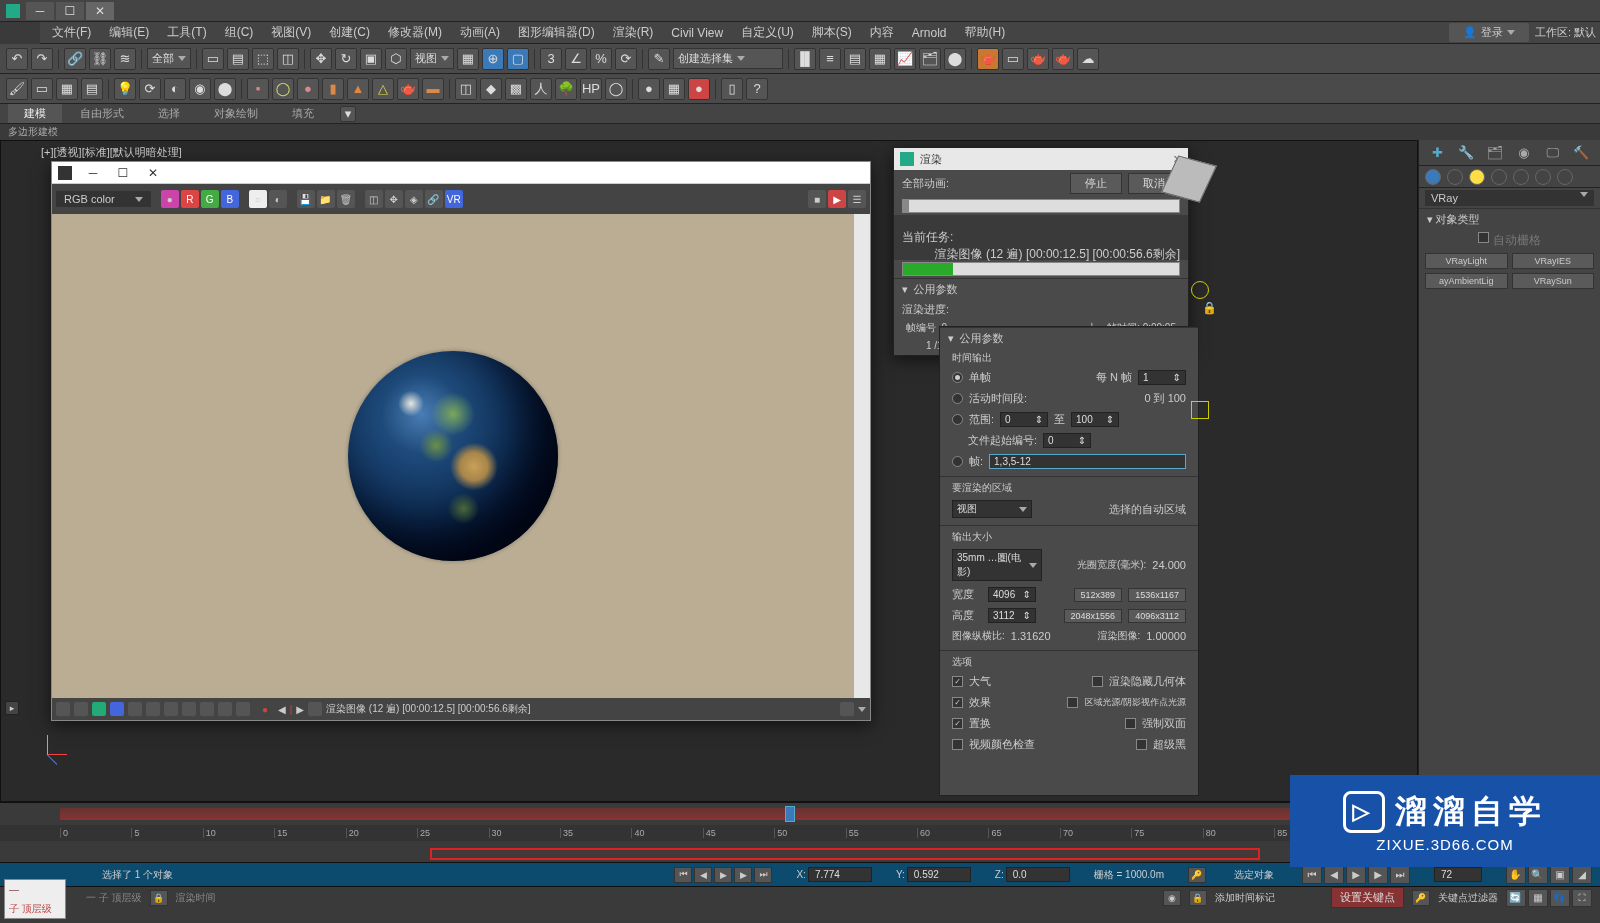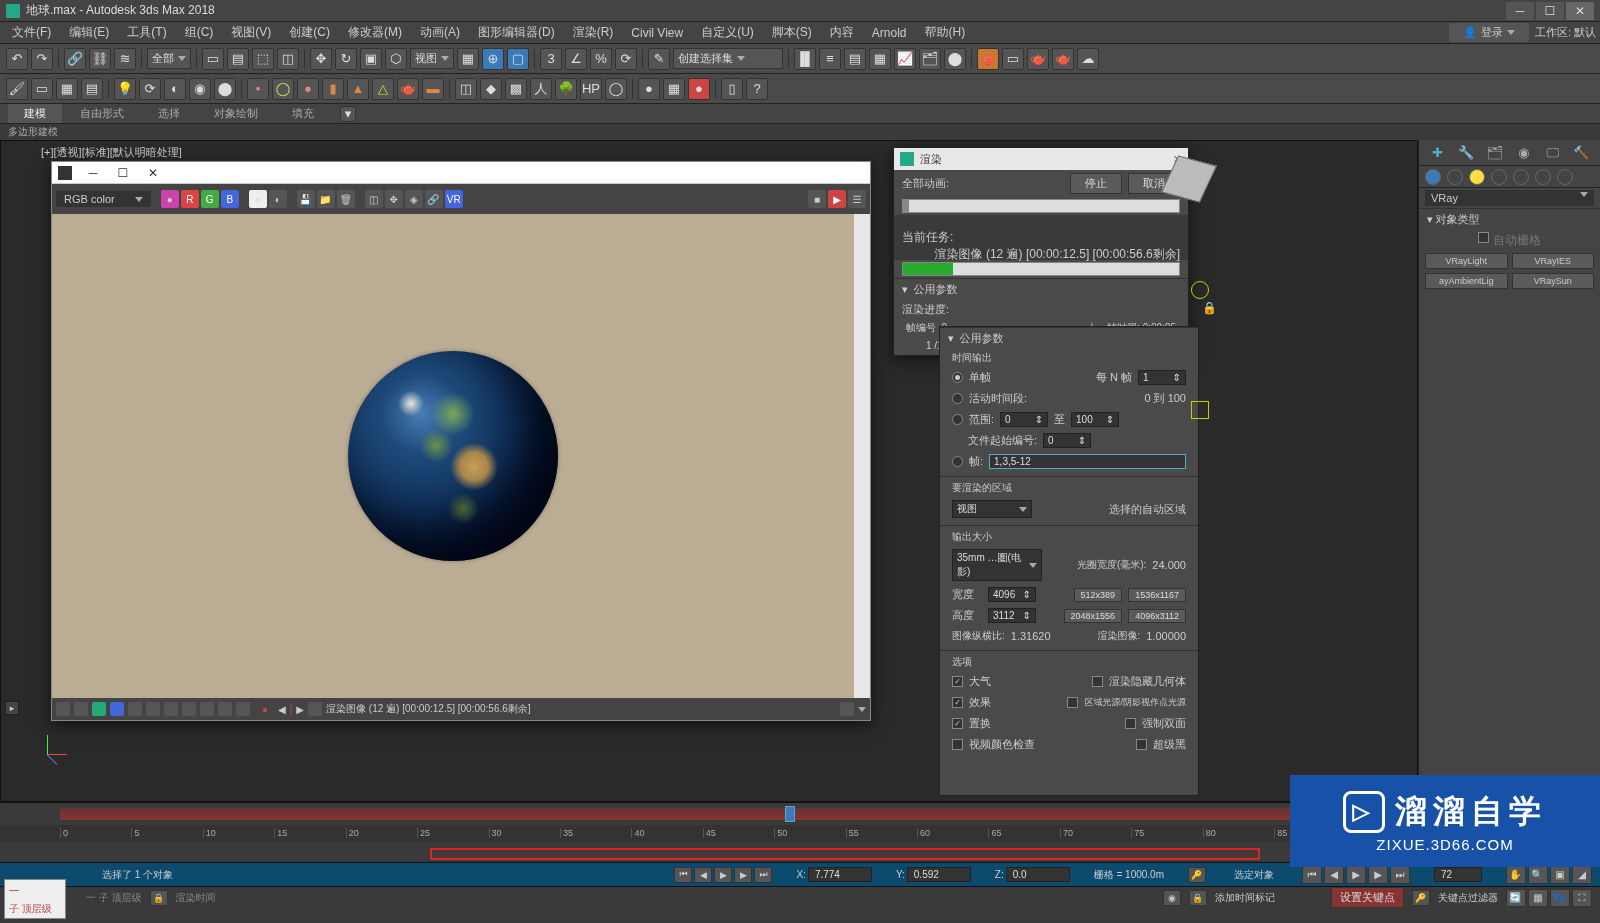--- a/index.html
+++ b/index.html
@@ -3,21 +3,21 @@
 <meta charset="utf-8">
 <style>
 * { margin: 0; padding: 0; box-sizing: border-box; font-family: "Microsoft YaHei", Arial, sans-serif; user-select: none; }
 body { width: 1600px; height: 923px; background: #3a3a3a; color: #ccc; font-size: 11px; position: relative; overflow: hidden; }
 .title-bar { height: 22px; background: #444; display: flex; align-items: center; padding: 0 6px; border-bottom: 1px solid #222; }
 .title-icon { width: 14px; height: 14px; background: #2a8; margin-right: 6px; }
 .title-text { flex: 1; color: #ddd; font-size: 12px; }
 .win-controls { display: flex; gap: 2px; }
 .win-btn { width: 28px; height: 18px; background: #555; color: #ddd; display: flex; align-items: center; justify-content: center; font-size: 12px; }
 .win-btn.close { background: #666; }
-.menu-bar { height: 22px; background: #444; display: flex; align-items: center; padding: 0 4px; gap: 2px; border-bottom: 1px solid #222; }
+.menu-bar { height: 22px; background: #444; display: flex; align-items: center; padding: 0 4px; gap: 2px; border-bottom: 1px solid #222; margin-left: 40px; }
 .menu-item { padding: 2px 8px; color: #ccc; font-size: 12px; }
 .menu-right { margin-left: auto; display: flex; align-items: center; gap: 6px; }
 .login-btn { background: #555; padding: 2px 14px; border-radius: 2px; font-size: 11px; display: flex; align-items: center; gap: 4px; }
 .workspace-label { font-size: 11px; color: #ccc; }
 .toolbar-row { height: 30px; background: #4a4a4a; display: flex; align-items: center; padding: 0 6px; gap: 3px; border-bottom: 1px solid #222; }
 .tb-btn { width: 22px; height: 22px; background: #555; border: 1px solid #333; border-radius: 2px; display: flex; align-items: center; justify-content: center; font-size: 13px; color: #ddd; }
 .tb-btn.active { background: #3a7ab8; }
 .tb-dropdown { background: #555; border: 1px solid #333; padding: 2px 4px; font-size: 11px; color: #ddd; display: flex; align-items: center; gap: 4px; }
 .tb-sep { width: 1px; height: 20px; background: #333; margin: 0 2px; }
 .ribbon-tabs { height: 20px; background: #444; display: flex; align-items: center; padding: 0 8px; gap: 2px; border-bottom: 1px solid #222; }
@@ -110,21 +110,20 @@
 .tiny-tri { width: 0; height: 0; border-left: 4px solid transparent; border-right: 4px solid transparent; border-top: 5px solid #aaa; }
 .left-strip { position: absolute; left: 4px; top: 560px; width: 16px; display: flex; flex-direction: column; gap: 40px; }
 .left-strip-btn { width: 14px; height: 14px; background: #444; border: 1px solid #222; font-size: 9px; display: flex; align-items: center; justify-content: center; }
 .bottom-selection { position: absolute; bottom: 2px; left: 430px; right: 340px; height: 12px; border: 2px solid #d22; background: rgba(200,40,40,.08); }
 </style>
 </head>
 <body>
 
 <div class="title-bar">
   <div class="title-icon"></div>
-  <div class="title-text">地球.max - Autodesk 3ds Max 2018</div>
   <div class="win-controls">
     <div class="win-btn">─</div>
     <div class="win-btn">☐</div>
     <div class="win-btn close">✕</div>
   </div>
 </div>
 
 <div class="menu-bar">
   <div class="menu-item">文件(F)</div>
   <div class="menu-item">编辑(E)</div>

